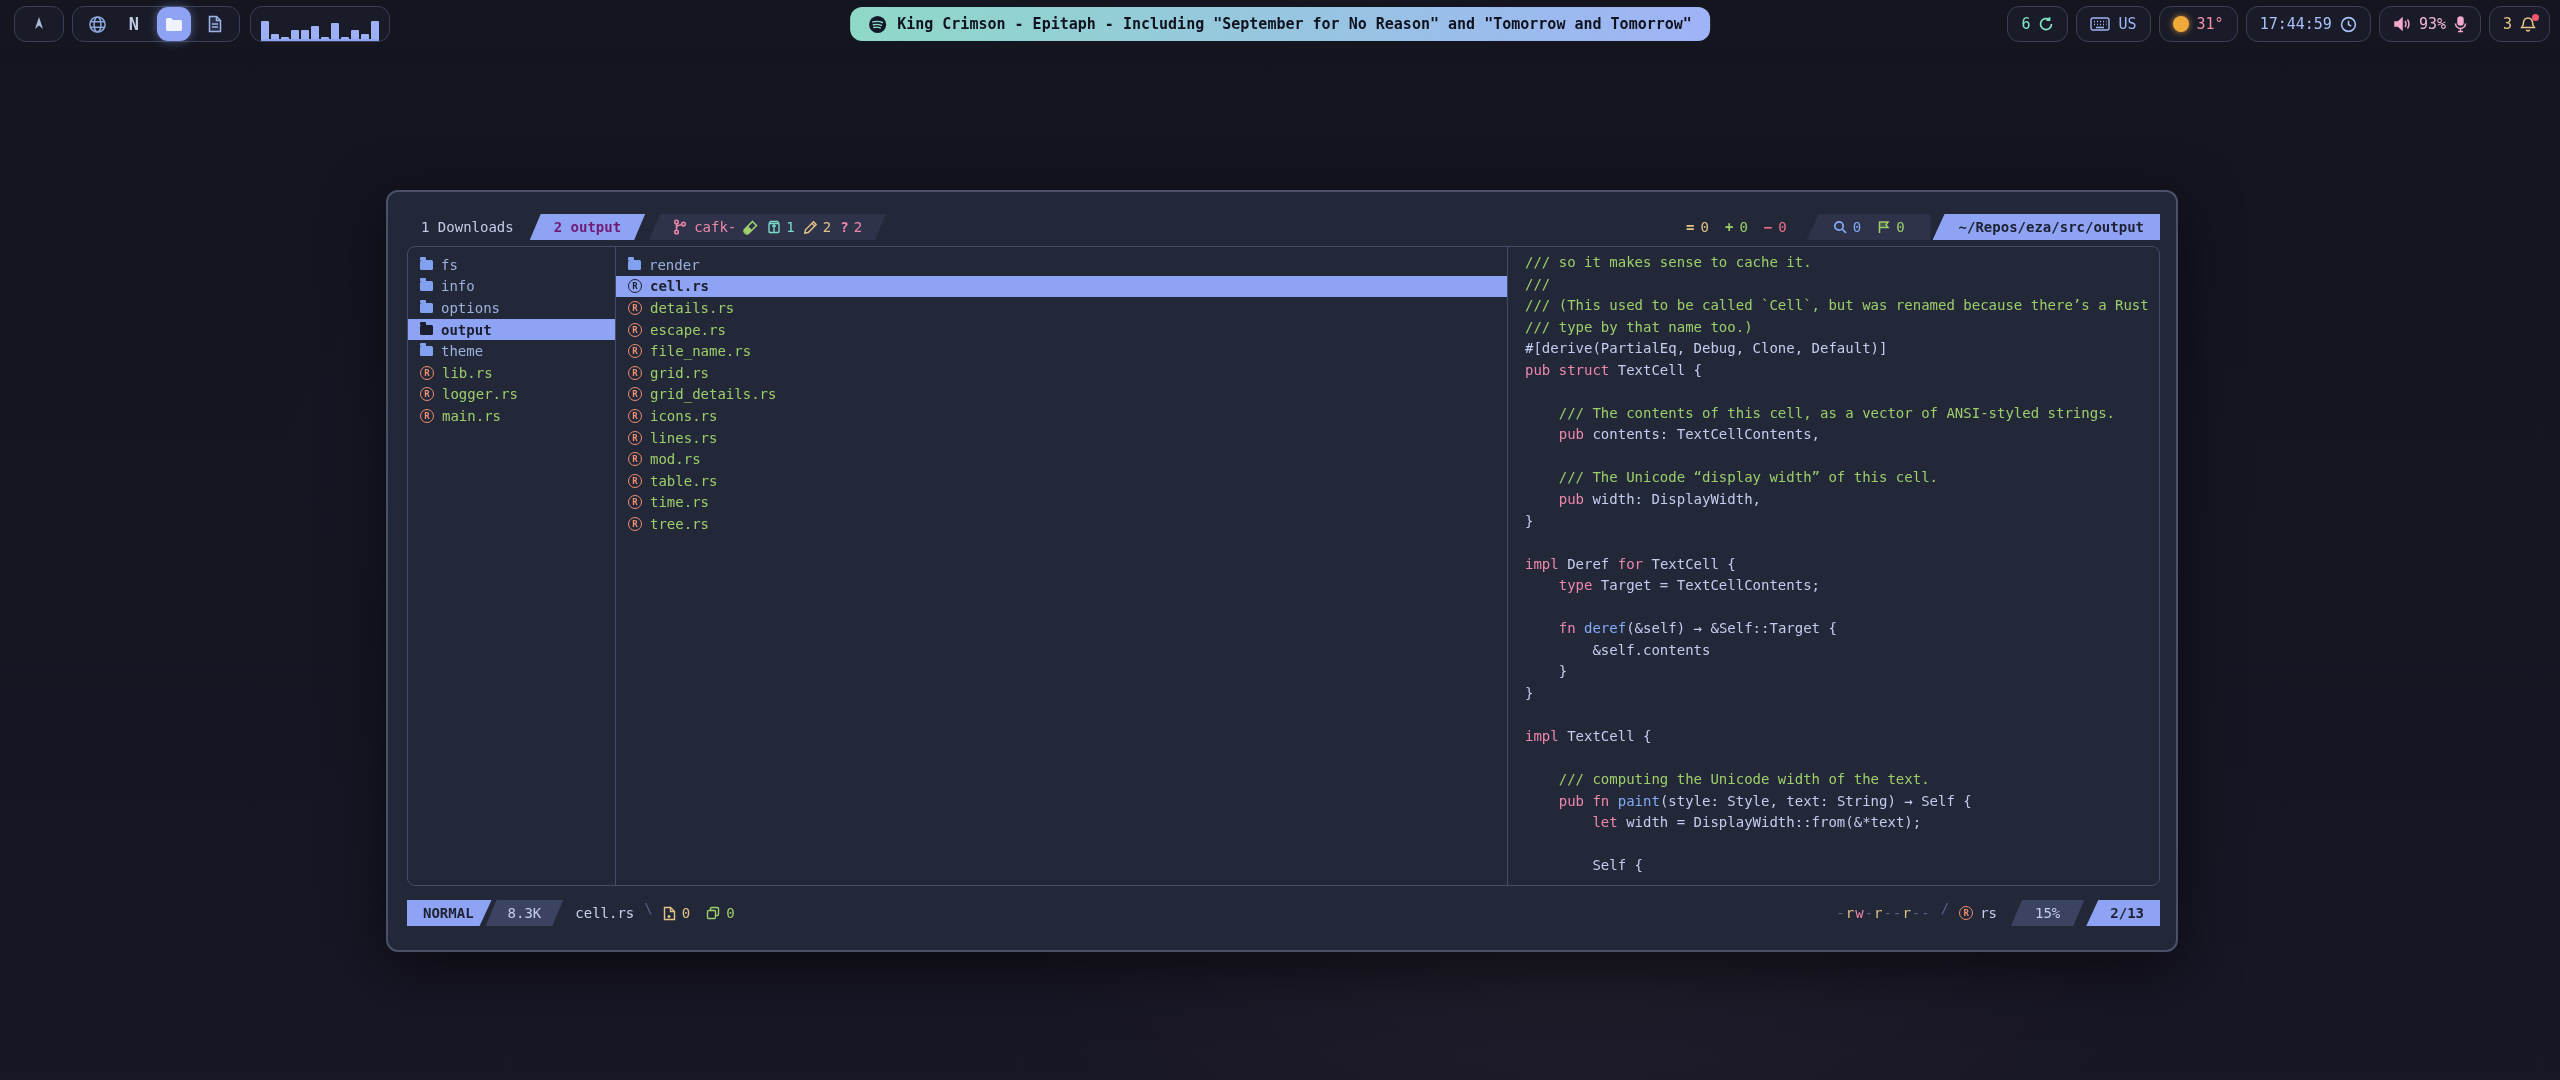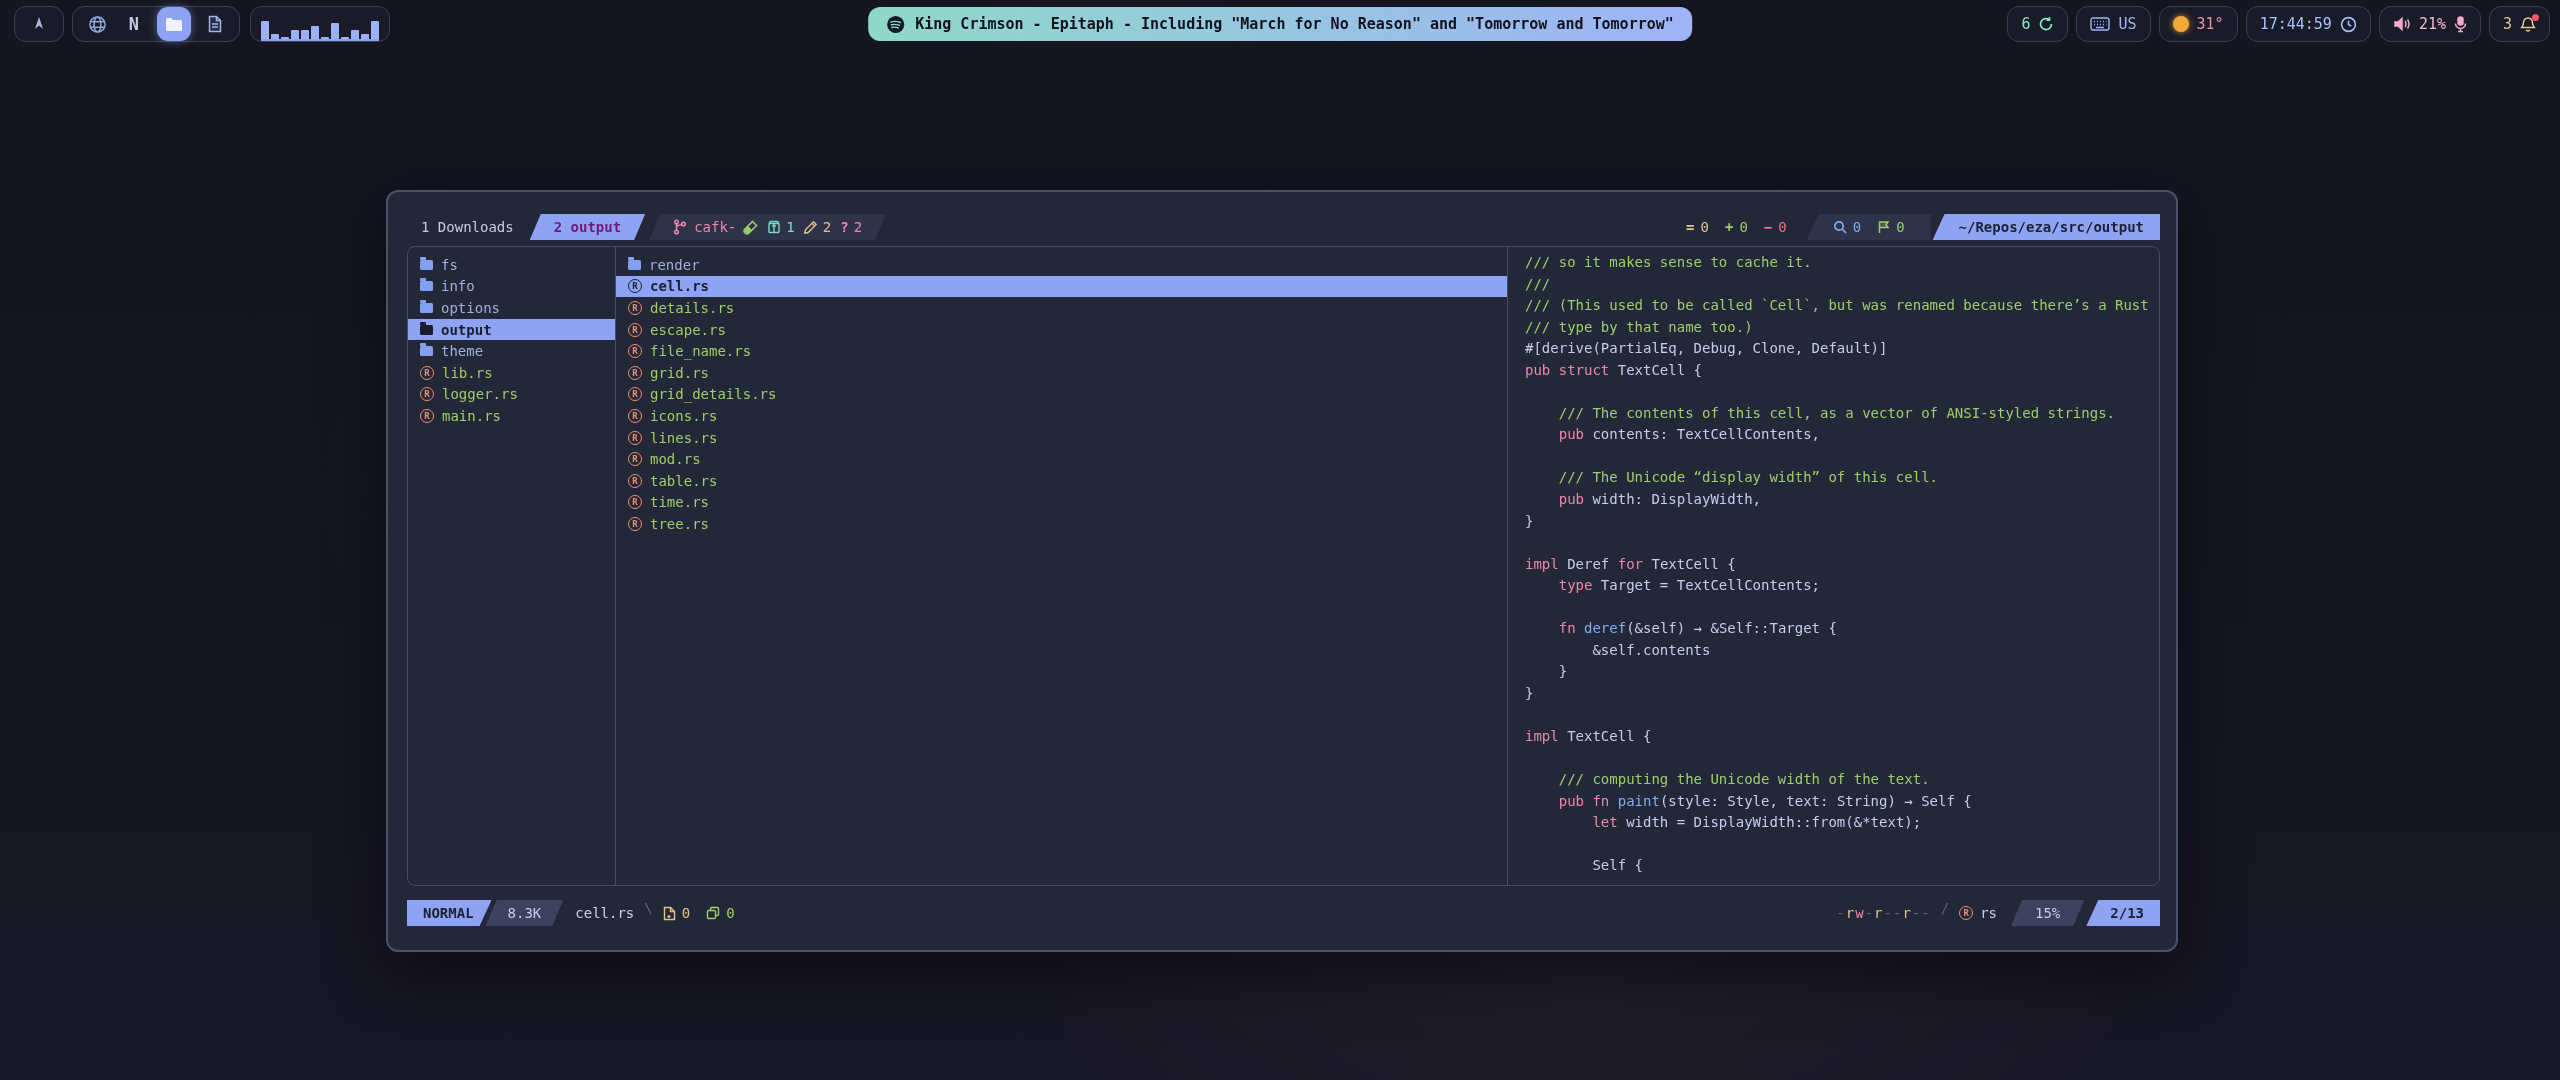--- a/index.html
+++ b/index.html
@@ -157,21 +157,21 @@
         </div>
     </div>
 
     <div class="music-pill">
       <span>
         <svg width="19" height="19" viewBox="0 0 20 20">
             <circle cx="10" cy="10" r="9" fill="#131828"></circle>
             <path d="M5 7.3 q5-1.4 10 .6 M5.5 10.3 q4.3-1.1 8.4 .6 M6 13.1 q3.5-.8 6.8 .5" stroke="#8fd9c8" stroke-width="1.5" fill="none" stroke-linecap="round"></path>
           </svg>
       </span>
-      <span>King Crimson - Epitaph - Including "March for No Reason" and "Tomorrow and Tomorrow"</span>
+      <span>King Crimson - Epitaph - Including "September for No Reason" and "Tomorrow and Tomorrow"</span>
     </div>
 
     <div class="tb-right">
       <div class="pill">
         <span class="c-mint">6</span>
         <span class="c-mint">
           <svg width="16" height="16" viewBox="0 0 16 16" fill="none" stroke="#84e6c8" stroke-width="1.7">
             <path d="M13.5 8 a5.5 5.5 0 1 1 -2-4.2"></path>
               <path d="M11.5 1.2 v3 h-3" stroke-linejoin="round"></path>
           </svg>
@@ -199,21 +199,21 @@
           </svg>
         </span>
       </div>
       <div class="pill">
         <span>
           <svg width="18" height="16" viewBox="0 0 18 16" fill="none" stroke="#f2aacb" stroke-width="1.5">
             <path d="M2 6 h3 l4-3.5 v11 L5 10 H2 Z" fill="#f2aacb"></path>
               <path d="M12 5 q2 3 0 6 M14.5 3.5 q3 4.5 0 9"></path>
           </svg>
         </span>
-        <span class="c-pink">21%</span>
+        <span class="c-pink">93%</span>
         <span>
           <svg width="13" height="17" viewBox="0 0 13 17" fill="none" stroke="#f2aacb" stroke-width="1.5">
             <rect x="4" y="1" width="5" height="8" rx="2.5" fill="#f2aacb"></rect>
               <path d="M1.5 7.5 a5 5 0 0 0 10 0 M6.5 12.5 v3 M4 15.5 h5"></path>
           </svg>
         </span>
       </div>
       <div class="pill">
         <span class="c-yel">3</span>
         <span class="bell-wrap">

